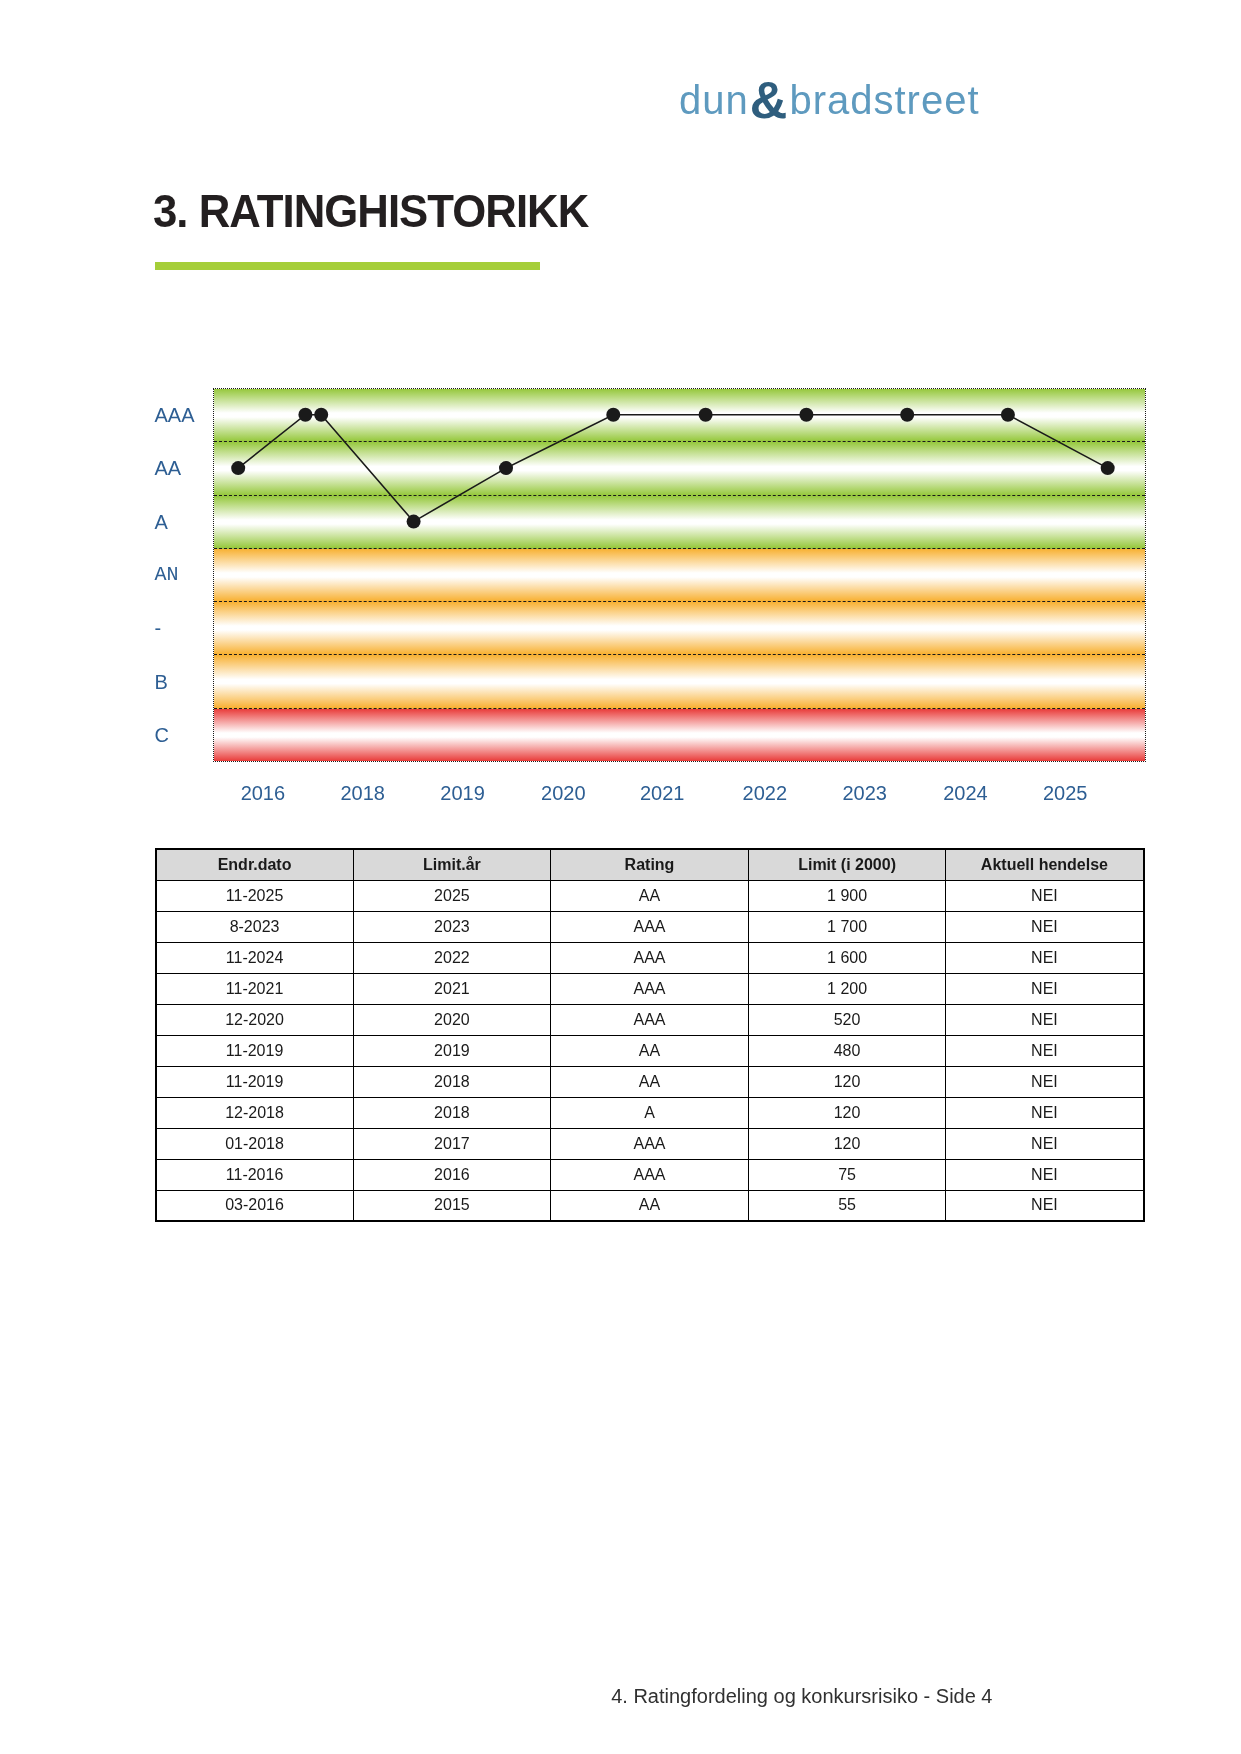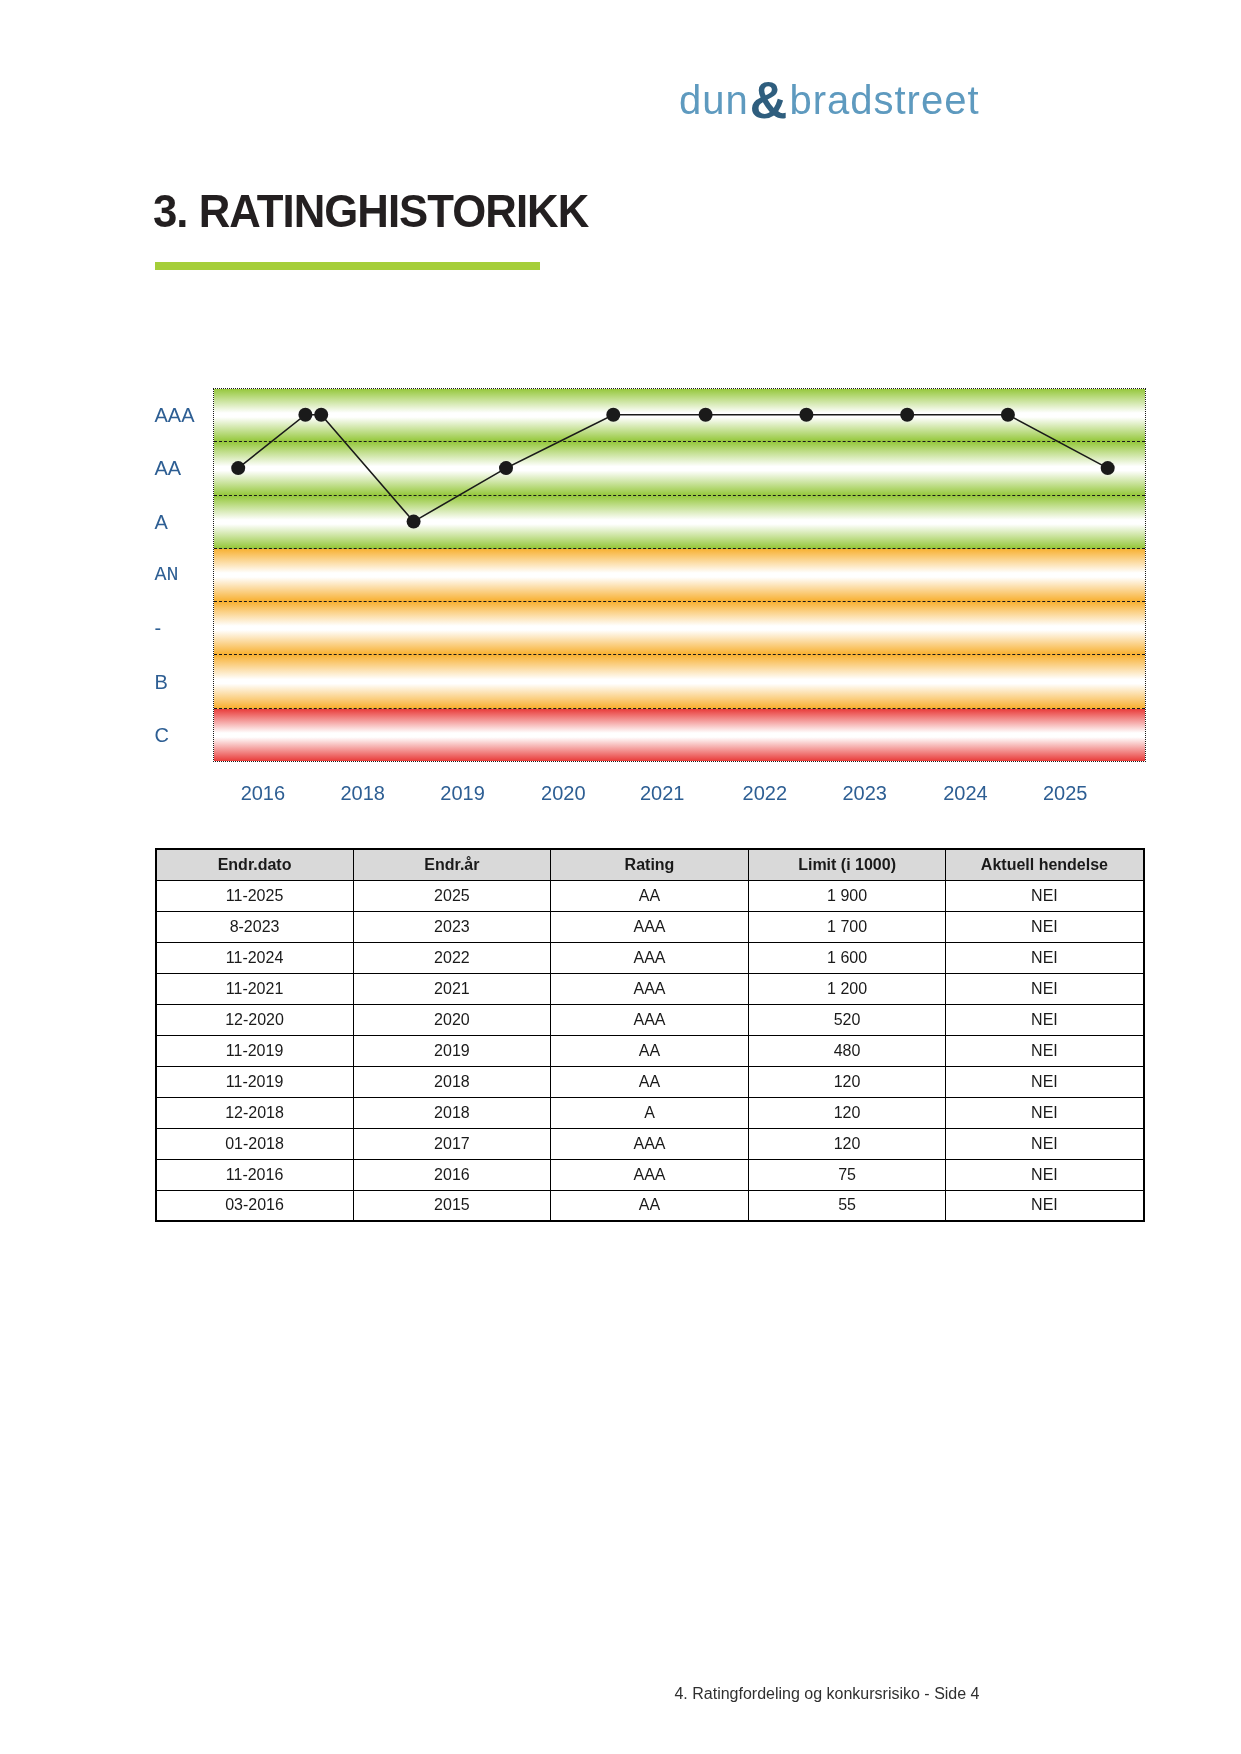--- a/index.html
+++ b/index.html
@@ -29,21 +29,21 @@
   .xlabel { position:absolute; width:90px; margin-left:-45px; text-align:center; font-size:20px; color:#2D5E93; }
 
   
   .rating-table { position:absolute; left:72px; top:848px; width:990px; border-collapse:collapse;
                   table-layout:fixed; border:2px solid #000; }
   .rating-table th, .rating-table td { border:1px solid #000; height:31px; text-align:center;
                   font-size:16px; color:#1a1a1a; padding:0 4px; }
   .rating-table th { background:#D9D9D9; font-weight:bold;text-align:center; }
 
   
-  .footer { position:absolute; right:179px; top:1685px; font-size:16px; color:#303030; white-space:nowrap; }
+  .footer { position:absolute; right:166px; top:1685px; font-size:20px; color:#303030; white-space:nowrap; }
 </style>
 </head>
 <body>
 
 <div class="page">
 
   <div class="logo">
     <span class="w">dun</span><span class="amp">&amp;</span><span class="w">bradstreet</span>
   </div>
 
@@ -93,23 +93,23 @@
         <div class="xlabel" style="left: 652.167px;">2023</div>
         <div class="xlabel" style="left: 752.931px;">2024</div>
         <div class="xlabel" style="left: 852.762px;">2025</div>
       </div>
   </div>
 
   <table class="rating-table">
     <thead>
       <tr>
           <th>Endr.dato</th>
-          <th>Endr.år</th>
+          <th>Limit.år</th>
           <th>Rating</th>
-          <th>Limit (i 1000)</th>
+          <th>Limit (i 2000)</th>
           <th>Aktuell hendelse</th>
         </tr>
     </thead>
     <tbody>
         <tr>
           <td>11-2025</td>
           <td>2025</td>
           <td>AA</td>
           <td>1 900</td>
           <td>NEI</td>

